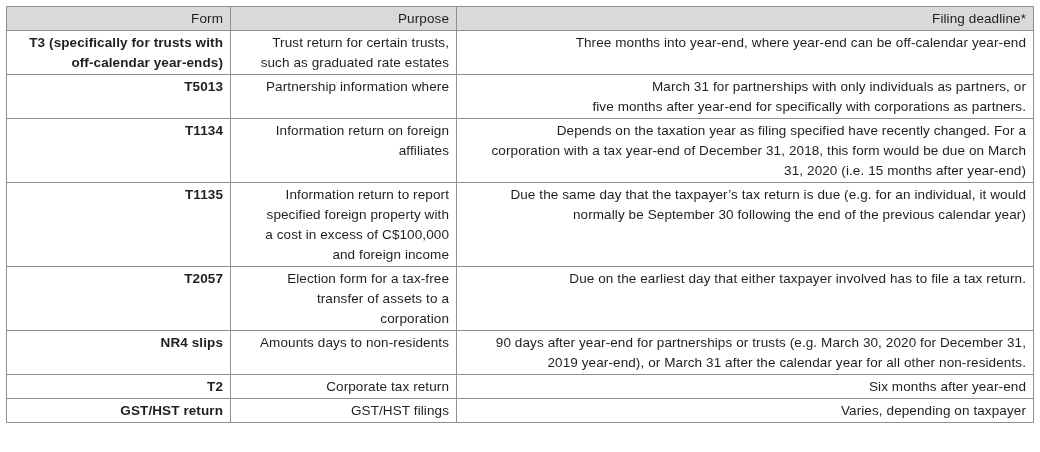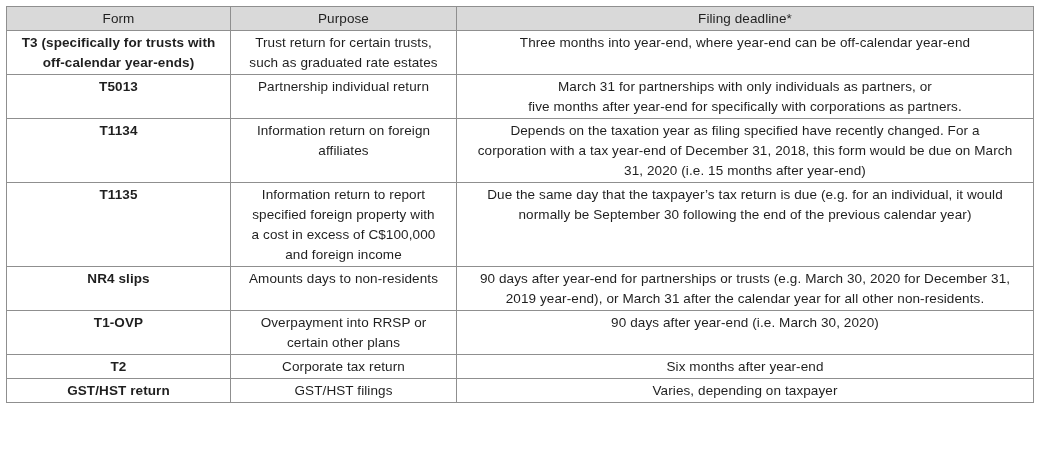--- a/index.html
+++ b/index.html
@@ -20,21 +20,21 @@
     width: 1028px;
     font-family: "Liberation Sans", sans-serif;
     font-size: 13.5px;
     color: #1f1f1f;
     letter-spacing: 0.1px;
   }
   table.tax-table th,
   table.tax-table td {
     border: 1px solid #8f8f8f;
     vertical-align: top;
-    text-align: center;
+    text-align: right;
     padding: 2px 7px 1px 7px;
     line-height: 20px;
     font-weight: 400;
     overflow: hidden;
   }
   table.tax-table {
     border: 1px solid #7a7a7a;
   }
   thead th {
     background: #d9d9d9;
@@ -79,21 +79,21 @@
           </td>
           <td class="col-deadline">
             <div class="line">Three months into year-end, where year-end can be off-calendar year-end</div>
           </td>
         </tr>
         <tr>
           <td class="col-form">
             <div class="line">T5013</div>
           </td>
           <td class="col-purpose">
-            <div class="line">Partnership individual return</div>
+            <div class="line">Partnership information where</div>
           </td>
           <td class="col-deadline">
             <div class="line">March 31 for partnerships with only individuals as partners, or</div>
             <div class="line">five months after year-end for specifically with corporations as partners.</div>
           </td>
         </tr>
         <tr>
           <td class="col-form">
             <div class="line">T1134</div>
           </td>
@@ -117,40 +117,41 @@
             <div class="line">a cost in excess of C$100,000</div>
             <div class="line">and foreign income</div>
           </td>
           <td class="col-deadline">
             <div class="line">Due the same day that the taxpayer’s tax return is due (e.g. for an individual, it would</div>
             <div class="line">normally be September 30 following the end of the previous calendar year)</div>
           </td>
         </tr>
         <tr>
           <td class="col-form">
+            <div class="line">T2057</div>
+          </td>
+          <td class="col-purpose">
+            <div class="line">Election form for a tax-free</div>
+            <div class="line">transfer of assets to a</div>
+            <div class="line">corporation</div>
+          </td>
+          <td class="col-deadline">
+            <div class="line">Due on the earliest day that either taxpayer involved has to file a tax return.</div>
+          </td>
+        </tr>
+        <tr>
+          <td class="col-form">
             <div class="line">NR4 slips</div>
           </td>
           <td class="col-purpose">
             <div class="line">Amounts days to non-residents</div>
           </td>
           <td class="col-deadline">
             <div class="line">90 days after year-end for partnerships or trusts (e.g. March 30, 2020 for December 31,</div>
             <div class="line">2019 year-end), or March 31 after the calendar year for all other non-residents.</div>
-          </td>
-        </tr>
-        <tr>
-          <td class="col-form">
-            <div class="line">T1-OVP</div>
-          </td>
-          <td class="col-purpose">
-            <div class="line">Overpayment into RRSP or</div>
-            <div class="line">certain other plans</div>
-          </td>
-          <td class="col-deadline">
-            <div class="line">90 days after year-end (i.e. March 30, 2020)</div>
           </td>
         </tr>
         <tr>
           <td class="col-form">
             <div class="line">T2</div>
           </td>
           <td class="col-purpose">
             <div class="line">Corporate tax return</div>
           </td>
           <td class="col-deadline">

